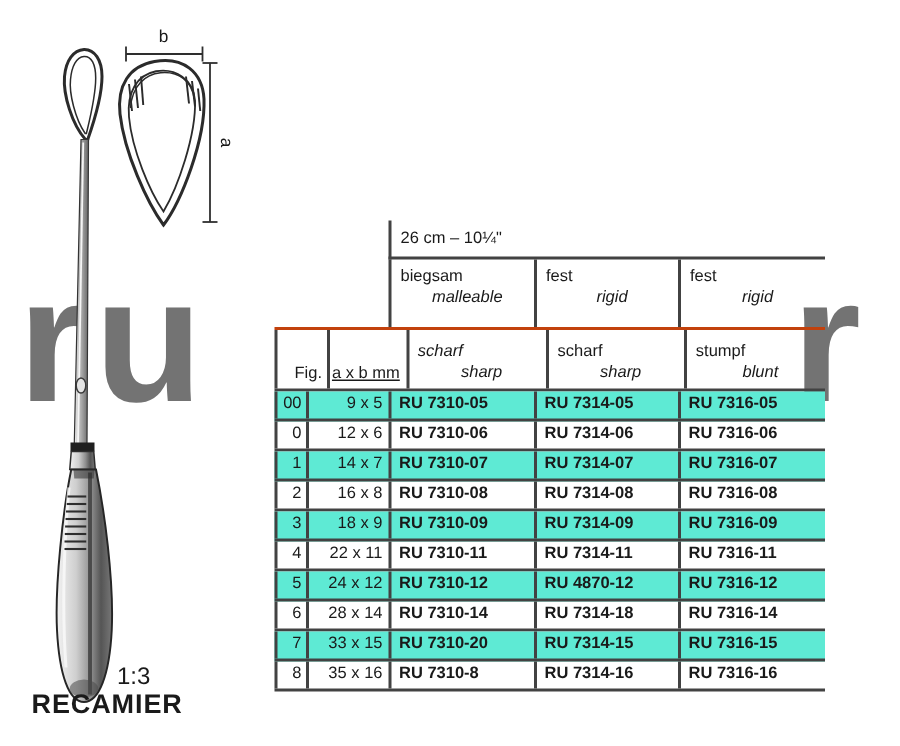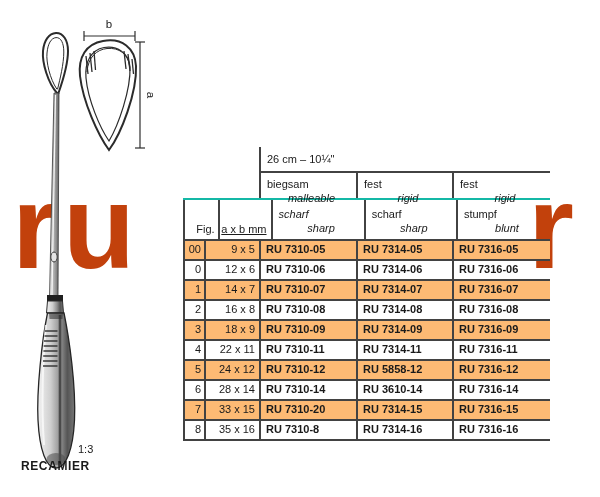--- a/index.html
+++ b/index.html
@@ -3,48 +3,48 @@
 <meta charset="utf-8">
 <style>
   html,body{margin:0;padding:0;background:#fff;}
   .page{
     position:relative;width:600px;height:497px;background:#fff;overflow:hidden;
     font-family:"Liberation Sans",sans-serif;color:#1a1a1a;
   }
   
   .watermark{
     position:absolute;font-weight:bold;font-size:118px;line-height:1;
-    color:#c2410c;letter-spacing:5px;z-index:0;user-select:none;
+    color:#737373;letter-spacing:5px;z-index:0;user-select:none;
   }
   .wm-left{left:12px;top:168px;}
   .wm-right{left:528px;top:168px;}
   
   .instrument{position:absolute;left:0;top:0;z-index:1;}
-  .scale-label{position:absolute;left:78px;top:443px;font-size:11px;z-index:2;}
-  .product-name{position:absolute;left:21px;top:459px;font-size:12px;font-weight:bold;letter-spacing:.6px;z-index:2;}
+  .scale-label{position:absolute;left:78px;top:443px;font-size:16px;z-index:2;}
+  .product-name{position:absolute;left:21px;top:459px;font-size:18px;font-weight:bold;letter-spacing:.6px;z-index:2;}
   
   .ctable{position:absolute;left:183px;top:147px;width:367px;z-index:1;font-size:11px;}
   .ctable *{box-sizing:border-box;}
   .row-len{display:flex;height:26px;}
   .len-spacer{width:76px;}
   .len-cell{width:291px;border-left:2px solid #424242;border-bottom:2px solid #424242;
             display:flex;align-items:center;padding-left:6px;}
-  .hrow1{display:flex;height:27px;border-bottom:2px solid #14b8a6;}
+  .hrow1{display:flex;height:47px;border-bottom:2px solid #c2410c;}
   .sp76{width:76px;}
   .h1cell{border-left:2px solid #424242;padding:4px 0 0 6px;line-height:14px;}
   .w1{width:97px;} .w2{width:96px;} .w3{width:98px;}
   .hrow2{display:flex;height:41px;border-bottom:2px solid #424242;}
   .hc{border-left:2px solid #424242;display:flex;flex-direction:column;justify-content:flex-end;}
   .hc.figc{width:36px;align-items:flex-end;padding:0 3px 4px 0;}
   .hc.sizec{width:55px;align-items:flex-end;padding:0 4px 4px 0;text-decoration:underline;}
   .hc.sub{padding:0 0 4px 6px;line-height:14px;}
   .en{font-style:italic;text-align:center;}
   .it{font-style:italic;}
   .drow{display:flex;height:20px;border-bottom:2px solid #424242;}
-  .drow.shaded{background:#fdba74;}
+  .drow.shaded{background:#5eead4;}
   .dc{border-left:2px solid #424242;line-height:17px;white-space:nowrap;overflow:hidden;}
   .dc.fig{width:21px;text-align:right;padding-right:3px;}
   .dc.size{width:55px;text-align:right;padding-right:4px;}
   .dc.code{font-weight:bold;padding-left:5px;}
   .dc.c1{width:97px;} .dc.c2{width:96px;} .dc.c3{width:98px;}
 </style>
 </head>
 <body>
 
 <div class="page">
@@ -224,29 +224,29 @@
     <div class="dc size">22 x 11</div>
     <div class="dc code c1">RU 7310-11</div>
     <div class="dc code c2">RU 7314-11</div>
     <div class="dc code c3">RU 7316-11</div>
   </div>
 
   <div class="drow shaded">
     <div class="dc fig">5</div>
     <div class="dc size">24 x 12</div>
     <div class="dc code c1">RU 7310-12</div>
-    <div class="dc code c2">RU 5858-12</div>
+    <div class="dc code c2">RU 4870-12</div>
     <div class="dc code c3">RU 7316-12</div>
   </div>
 
   <div class="drow">
     <div class="dc fig">6</div>
     <div class="dc size">28 x 14</div>
     <div class="dc code c1">RU 7310-14</div>
-    <div class="dc code c2">RU 3610-14</div>
+    <div class="dc code c2">RU 7314-18</div>
     <div class="dc code c3">RU 7316-14</div>
   </div>
 
   <div class="drow shaded">
     <div class="dc fig">7</div>
     <div class="dc size">33 x 15</div>
     <div class="dc code c1">RU 7310-20</div>
     <div class="dc code c2">RU 7314-15</div>
     <div class="dc code c3">RU 7316-15</div>
   </div>

